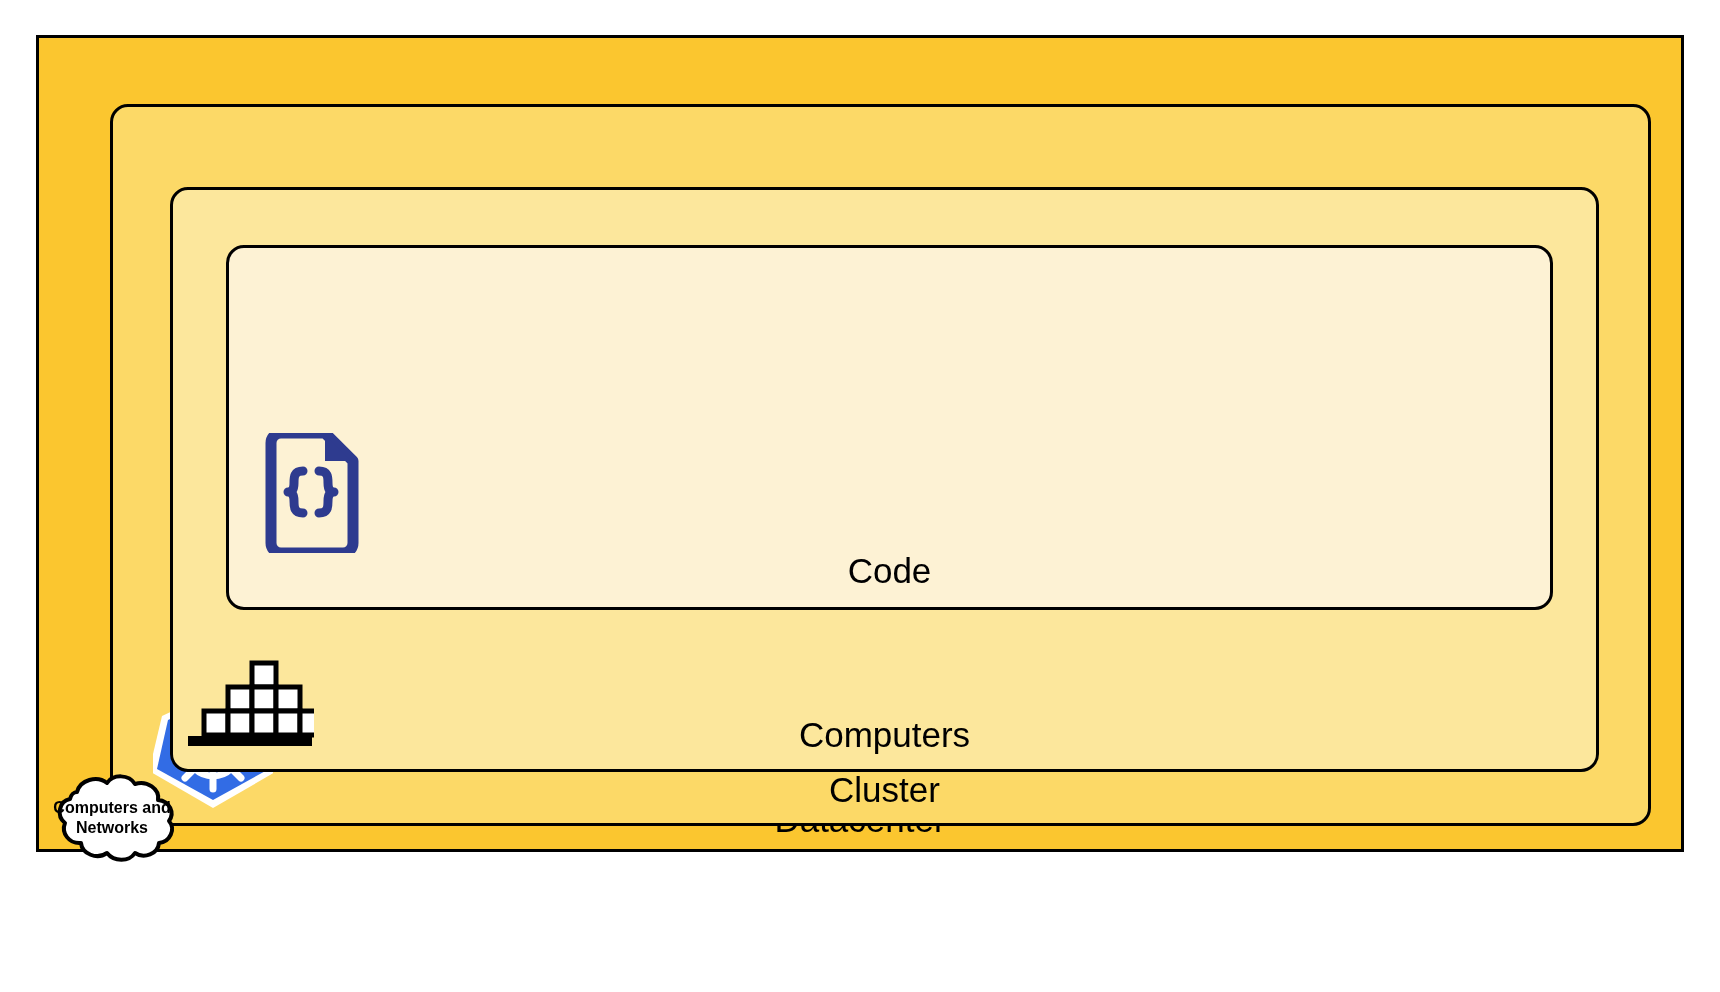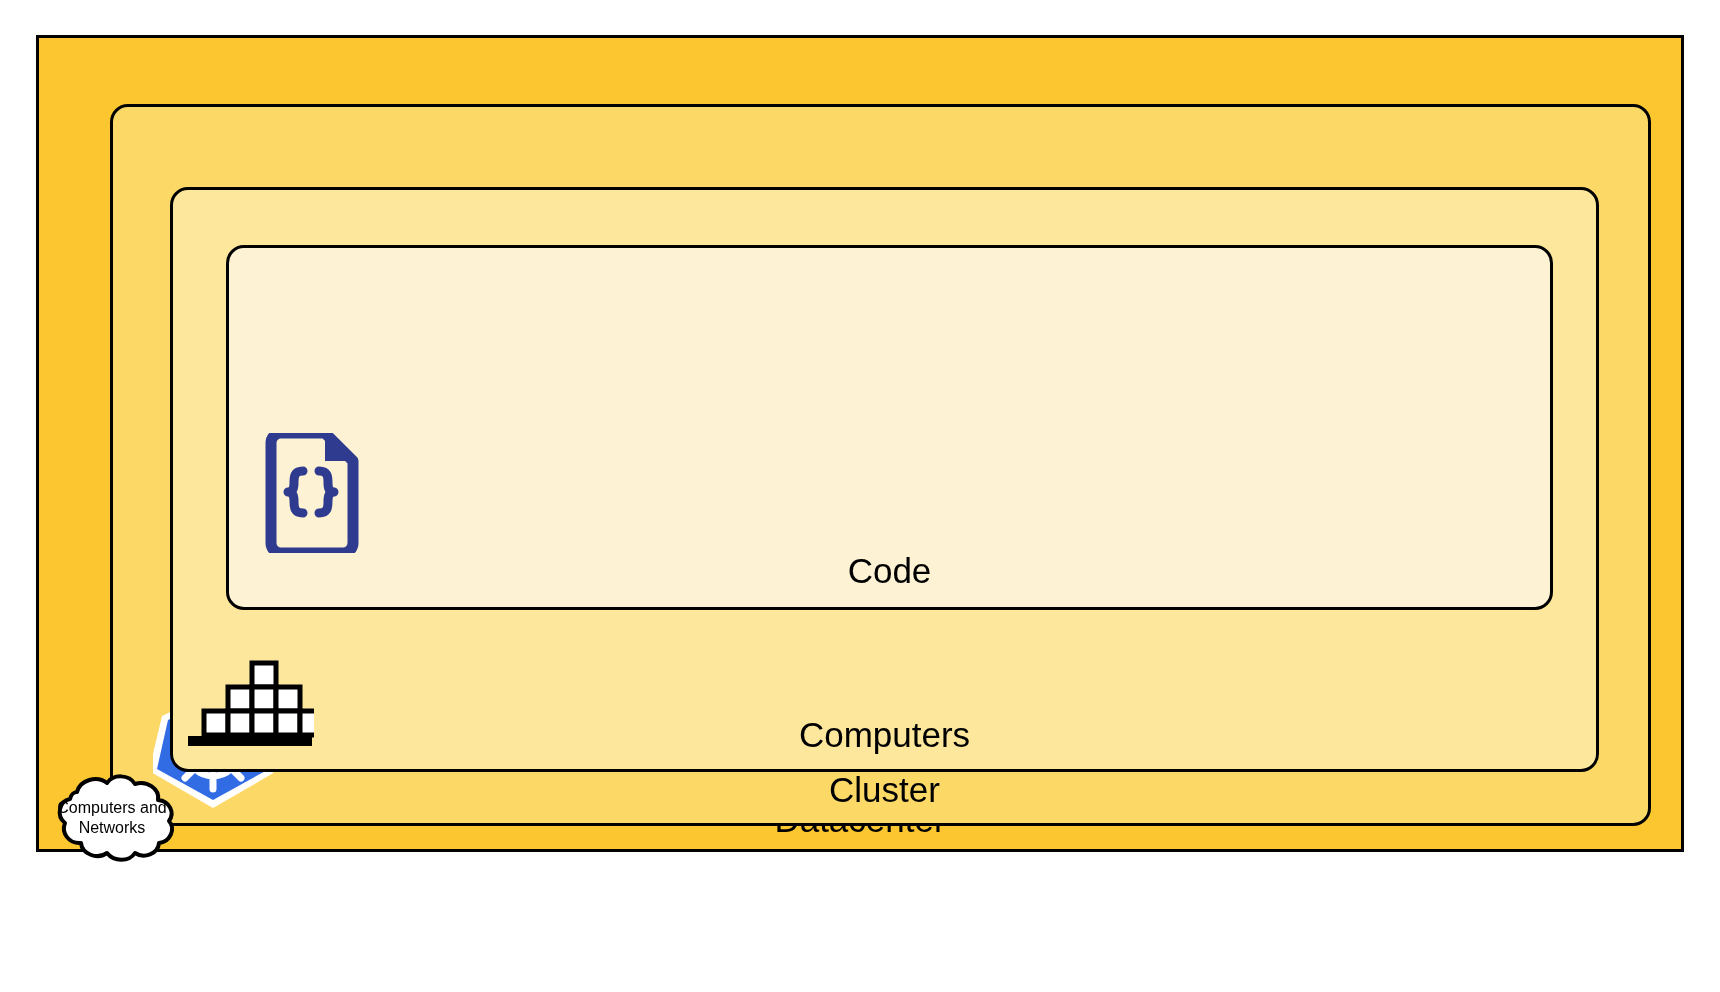--- a/index.html
+++ b/index.html
@@ -148,20 +148,21 @@
     height: 92px;
     display: flex;
     align-items: center;
     justify-content: center;
     text-align: center;
     font-size: 16px;
     line-height: 1.22;
     color: #000000;
     white-space: pre-line;
     font-family: "Liberation Sans", sans-serif;
+    font-weight: bold;
   }
 </style>
 </head>
 <body>
 
 <div id="stage">
 
   <div class="layer" id="layer-datacenter">
 
     <div class="layer-label" id="label-datacenter">Cloud/Co-Lo/Corporate

